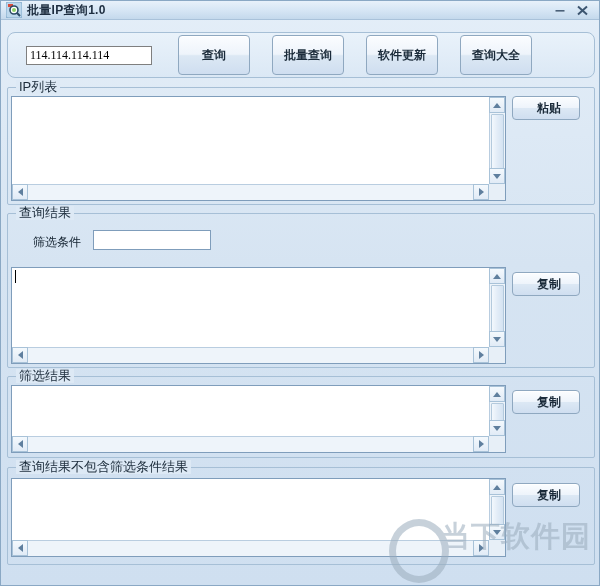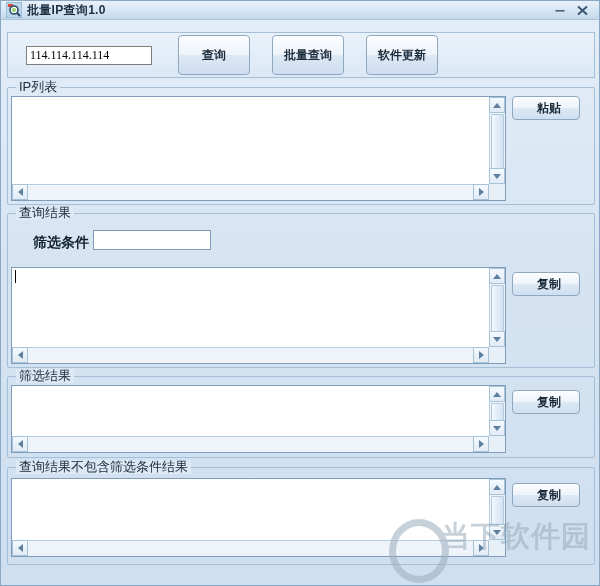--- a/index.html
+++ b/index.html
@@ -76,21 +76,21 @@
 
   
   .toolbar {
     position: absolute;
     left: 6px;
     top: 31px;
     width: 588px;
     height: 46px;
     box-sizing: border-box;
     border: 1px solid #a6bfd6;
-    border-radius: 0;
+    border-radius: 8px;
     background: linear-gradient(180deg, #e9f2fa 0%, #dbe8f5 100%);
     display: flex;
     align-items: center;
   }
   .ip-input {
     margin-left: 18px;
     width: 126px;
     height: 19px;
     box-sizing: border-box;
     border: 1px solid #7f7f7f;
@@ -221,22 +221,22 @@
     width: 0; height: 0;
   }
   .tri-up { border-left: 4px solid transparent; border-right: 4px solid transparent; border-bottom: 5px solid #5f7f9e; }
   .tri-down { border-left: 4px solid transparent; border-right: 4px solid transparent; border-top: 5px solid #5f7f9e; }
   .tri-left { border-top: 4px solid transparent; border-bottom: 4px solid transparent; border-right: 5px solid #5f7f9e; }
   .tri-right { border-top: 4px solid transparent; border-bottom: 4px solid transparent; border-left: 5px solid #5f7f9e; }
 
   
   .filter-label {
     position: absolute;
-    font-size: 14px;
-    font-weight: bold;
+    font-size: 12px;
+    font-weight: normal;
     color: #11202e;
     white-space: nowrap;
   }
   .filter-input {
     position: absolute;
     box-sizing: border-box;
     border: 1px solid #7f9dbb;
     background: #ffffff;
     font-family: "Liberation Sans", "DejaVu Sans", sans-serif;
     font-size: 12px;
@@ -318,20 +318,21 @@
         </svg>
       </div>
     </div>
   </div>
 
   <div class="toolbar">
     <input class="ip-input" type="text" value="114.114.114.114" placeholder="" style="">
     <div class="btn tb-btn first">查询</div>
     <div class="btn tb-btn">批量查询</div>
     <div class="btn tb-btn">软件更新</div>
+    <div class="btn tb-btn">查询大全</div>
   </div>
 
   <div class="group" style="left:6px; top:86px; width:588px; height:118px;">
     <span class="legend">IP列表</span>
   </div>
 
   <div class="textbox" style="left:10px; top:95px; width:495px; height:105px;">
     <div class="ta-content"></div>
     <div class="vscroll">
       <div class="sb-arrow up">

